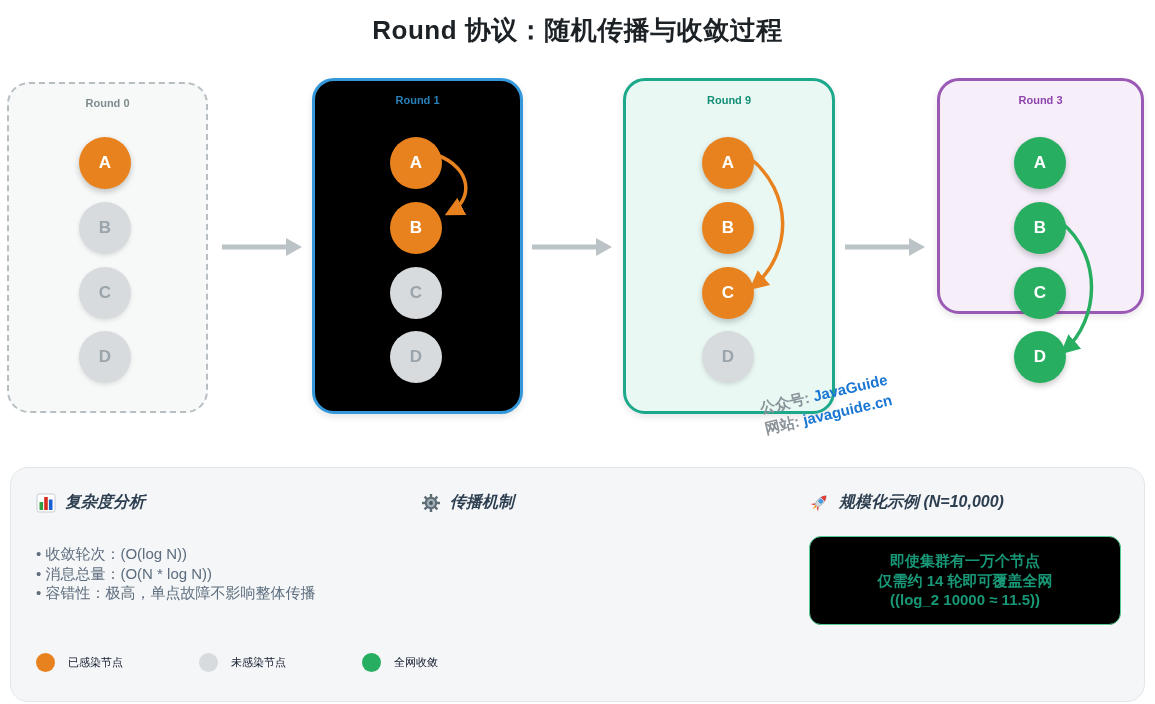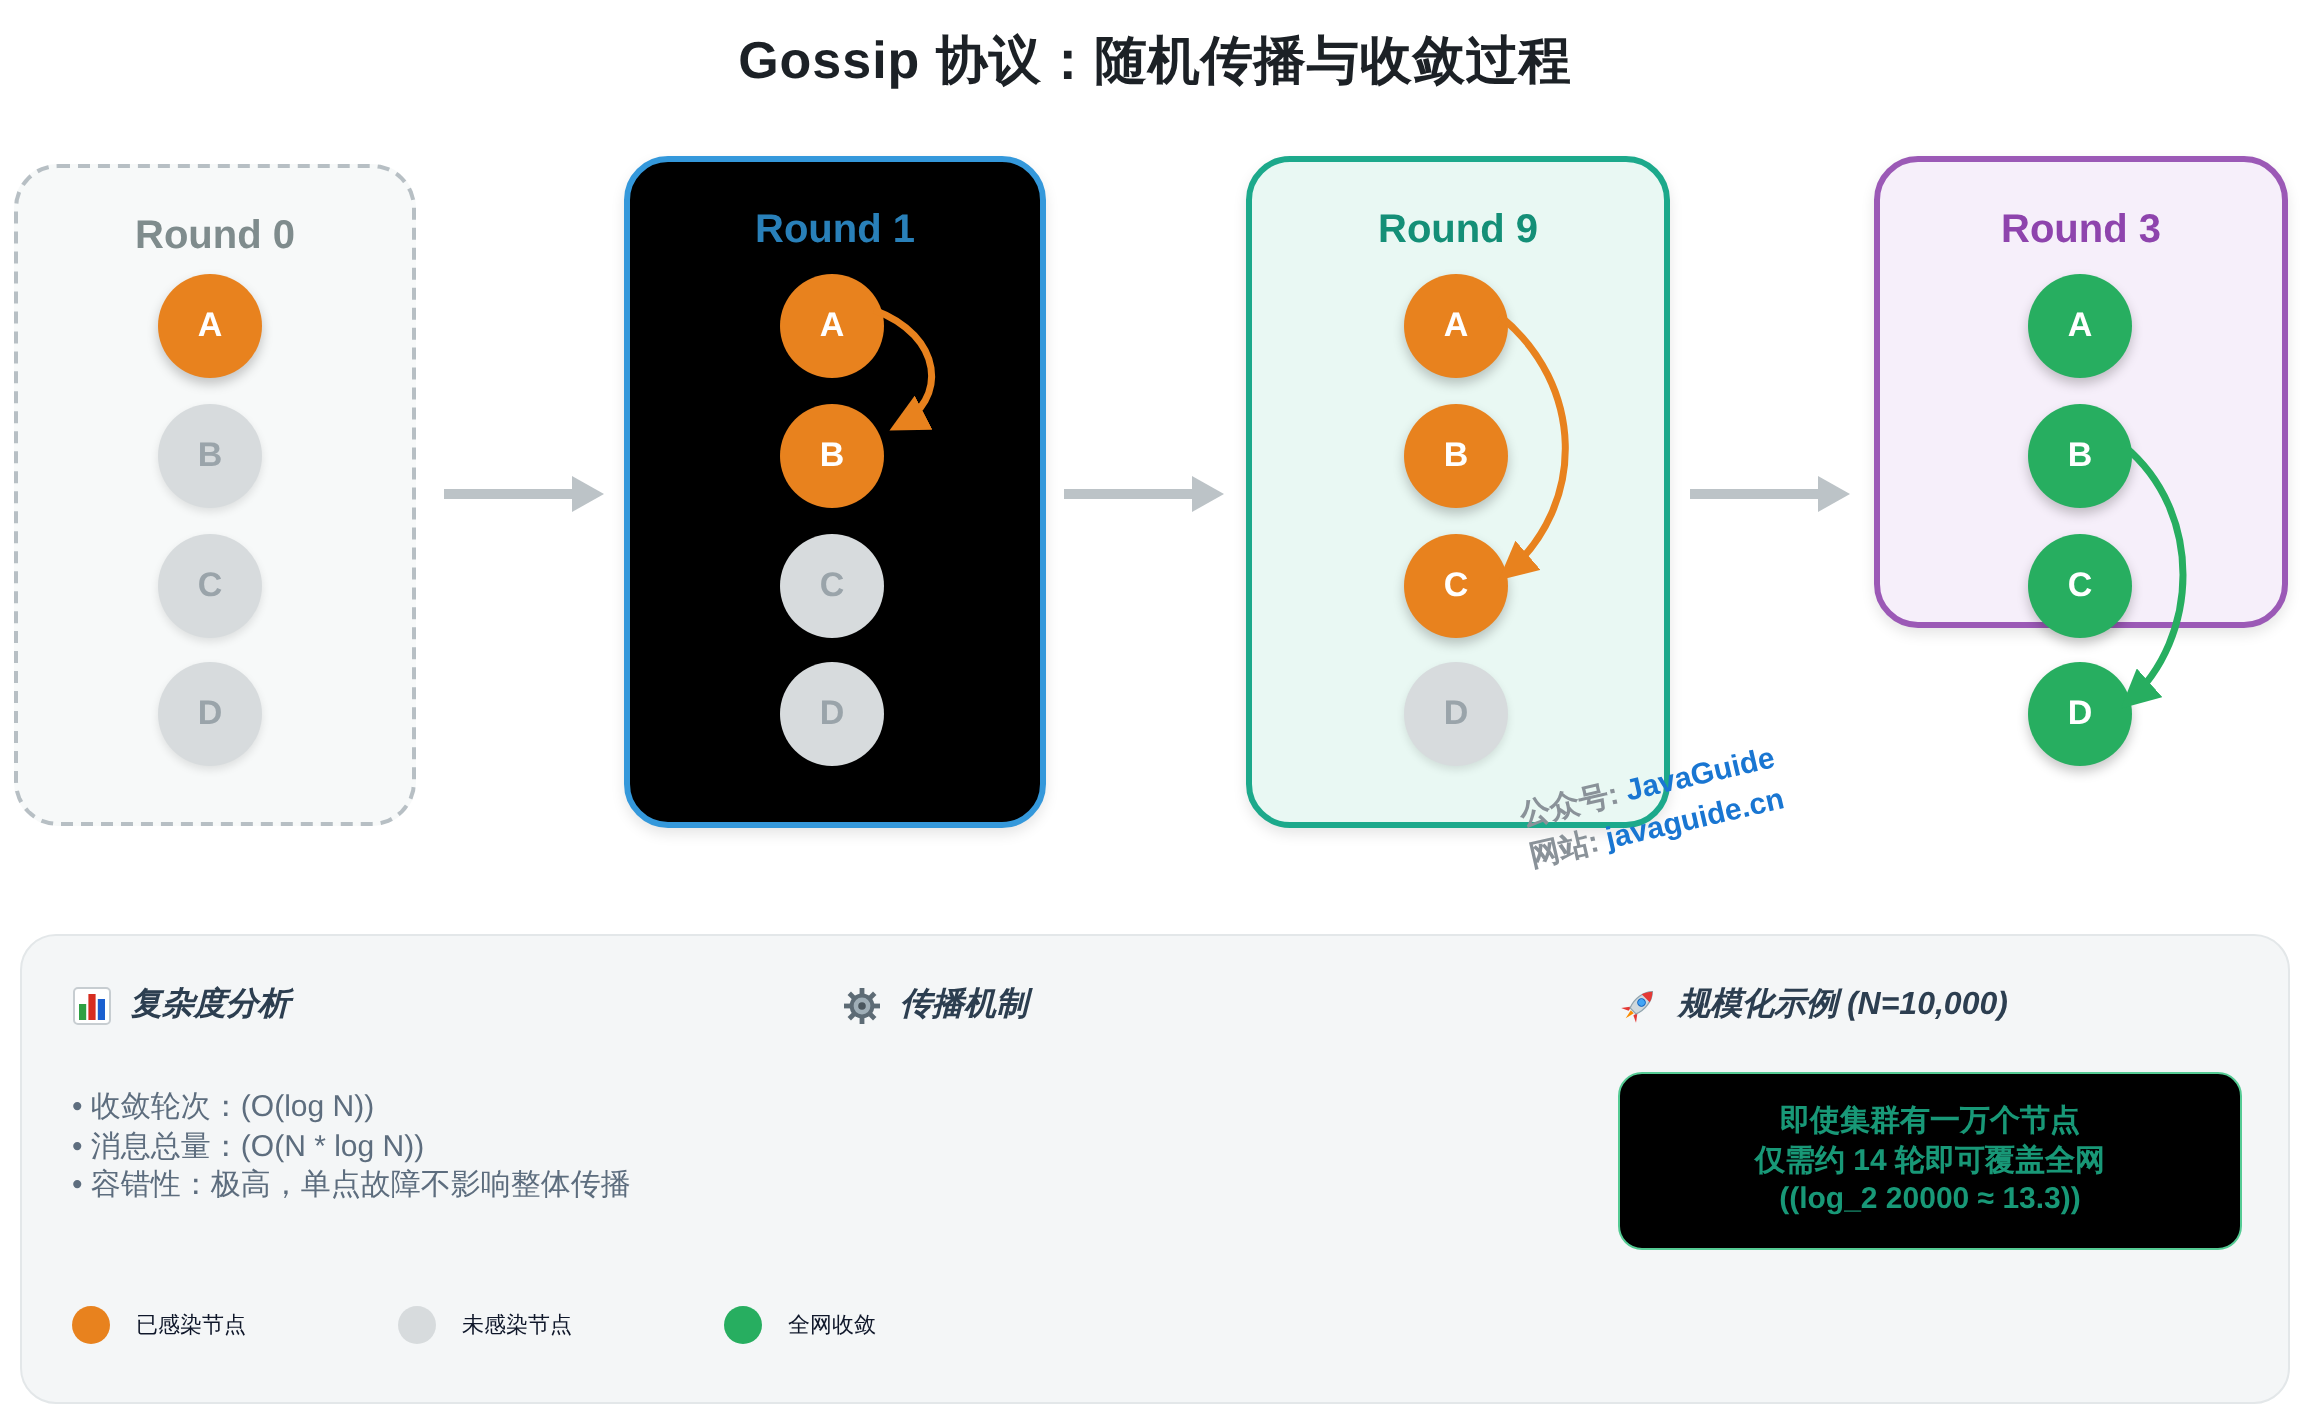--- a/index.html
+++ b/index.html
@@ -5,21 +5,21 @@
   * { margin:0; padding:0; box-sizing:border-box; }
   html,body { width:1155px; height:704px; background:#ffffff;
     font-family:"Liberation Sans","DejaVu Sans",sans-serif; overflow:hidden; }
   .stage { position:relative; width:1155px; height:704px; }
 
   .title { position:absolute; top:13px; left:0; width:1155px; text-align:center;
     font-size:26px; font-weight:bold; color:#1c2126; letter-spacing:.5px; }
 
   
   .panel { position:absolute; border-radius:22px; }
-  .panel .plabel { margin-top:23px; text-align:center; font-size:20px; font-weight:600; }
+  .panel .plabel { margin-top:13px; text-align:center; font-size:11px; font-weight:600; }
   .panel-r0 { left:7px;  top:82px; width:201px; height:331px; background:#F7F9F9;
     border:2px dashed #B7BFC4; }
   .panel-r0 .plabel { color:#7F8C8D; }
   .panel-r1 { left:312px; top:78px; width:211px; height:336px; background:#000000;
     border:3px solid #3498DB; box-shadow:0 3px 7px rgba(0,0,0,.10); }
   .panel-r1 .plabel { color:#2980B9; }
   .panel-r2 { left:623px; top:78px; width:212px; height:336px; background:#E9F8F3;
     border:3px solid #1CA98B; box-shadow:0 3px 7px rgba(0,0,0,.10); }
   .panel-r2 .plabel { color:#148F77; }
   .panel-r3 { left:937px; top:78px; width:207px; height:236px; background:#F6EFFA;
@@ -65,21 +65,21 @@
   .legend { position:absolute; left:25px; top:185px; display:flex; align-items:center; }
   .legend-item { display:flex; align-items:center; margin-right:76px; }
   .dot { width:19px; height:19px; border-radius:50%; margin-right:13px; box-shadow:none; }
   .legend-label { font-size:11px; color:#0f172a; }
 </style>
 </head>
 <body>
 
 <div class="stage">
 
-  <div class="title">Gossip 协议：随机传播与收敛过程</div>
+  <div class="title">Round 协议：随机传播与收敛过程</div>
 
   <div class="panel panel-r0">
     <div class="plabel">Round 0</div>
   </div>
   <div class="node infected" style="left:79px;top:137px">
       <span>A</span>
     </div>
   <div class="node clean" style="left:79px;top:202px">
       <span>B</span>
     </div>
@@ -223,21 +223,21 @@
             <path d="M10 1 C13 4 13.8 9.5 12 14 L8 14 C6.2 9.5 7 4 10 1 Z" fill="#CFD8DC" stroke="#90A4AE" stroke-width="0.6"></path>
             <path d="M10 1 C11.3 2.3 12.2 3.8 12.7 5.5 L7.3 5.5 C7.8 3.8 8.7 2.3 10 1 Z" fill="#E53935"></path>
             <circle cx="10" cy="8.3" r="1.8" fill="#42A5F5" stroke="#1565C0" stroke-width="0.5"></circle>
           </g>
         </svg>
         <span>规模化示例 (N=10,000)</span>
       </div>
       <div class="greenbox">
         <div>即使集群有一万个节点</div>
         <div>仅需约 14 轮即可覆盖全网</div>
-        <div>((log_2 20000 ≈ 13.3))</div>
+        <div>((log_2 10000 ≈ 11.5))</div>
       </div>
     </div>
 
     <div class="legend">
       <div class="legend-item">
         <span class="dot infected"></span>
         <span class="legend-label">已感染节点</span>
       </div>
       <div class="legend-item">
         <span class="dot clean"></span>

